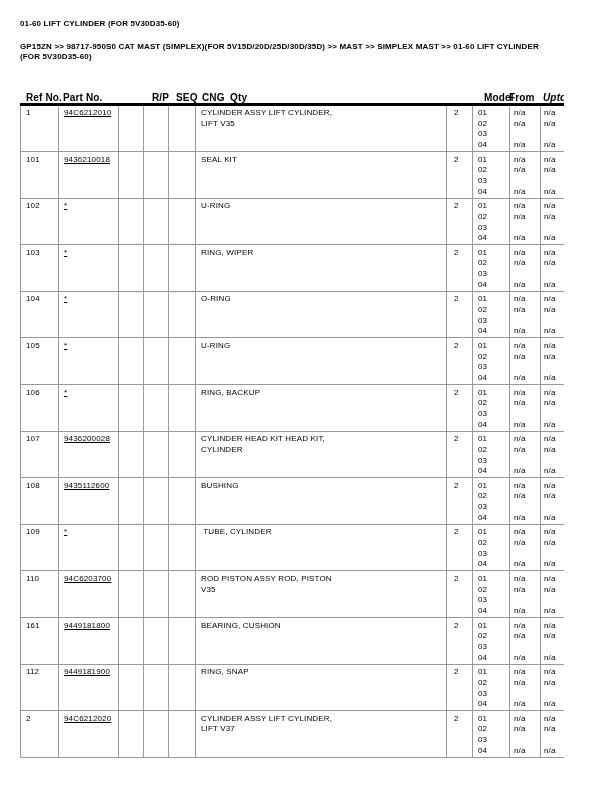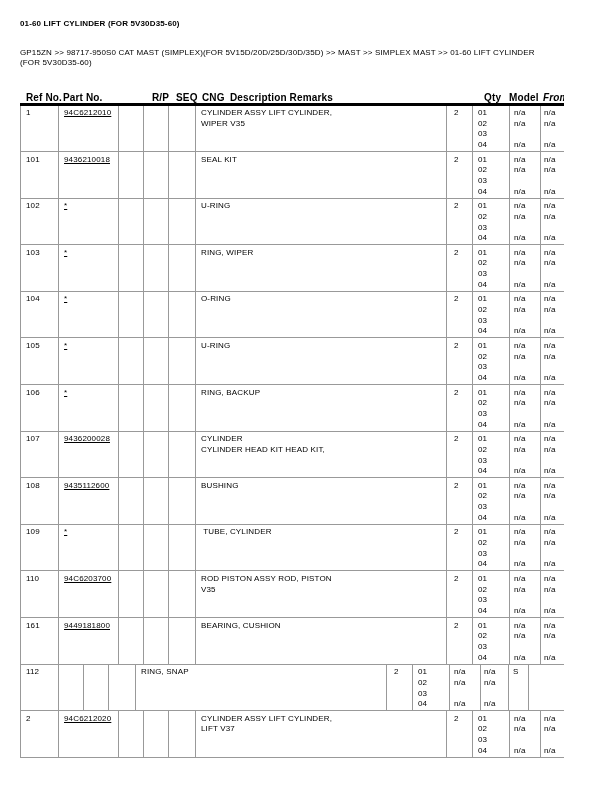--- a/index.html
+++ b/index.html
@@ -17,24 +17,24 @@
     left: 20px;
     top: 19px;
     font-size: 8px;
     font-weight: bold;
     letter-spacing: 0.15px;
     white-space: pre;
   }
   .breadcrumb {
     position: absolute;
     left: 20px;
-    top: 48px;
+    top: 42px;
     width: 560px;
     font-size: 8px;
-    font-weight: normal;
+    font-weight: bold;
     letter-spacing: 0.15px;
     line-height: 10px;
   }
   .breadcrumb .bc-line { white-space: pre; }
 
   
   .col-headers {
     position: absolute;
     left: 20px;
     top: 92px;
@@ -113,41 +113,40 @@
     <div class="bc-line">GP15ZN &gt;&gt; 98717-950S0 CAT MAST (SIMPLEX)(FOR 5V15D/20D/25D/30D/35D) &gt;&gt; MAST &gt;&gt; SIMPLEX MAST &gt;&gt; 01-60 LIFT CYLINDER</div>
     <div class="bc-line">(FOR 5V30D35-60)</div>
   </div>
 
   <div class="col-headers">
     <div class="hcell">Ref No.</div>
     <div class="hcell">Part No.</div>
     <div class="hcell">R/P</div>
     <div class="hcell">SEQ</div>
     <div class="hcell">CNG</div>
-    <div class="hcell">Description Remarks</div>
     <div class="hcell">Qty</div>
     <div class="hcell">Model</div>
     <div class="hcell">From</div>
     <div class="hcell">Upto</div>
     <div class="hcell">M/R</div>
   </div>
 
   <div class="header-rule"></div>
 
   <div class="ptable">
     <div>
         <div class="prow">
     <div class="pcell cell-ref">1</div>
     <div class="pcell cell-part">94C6212010</div>
     <div class="pcell cell-rp"></div>
     <div class="pcell cell-seq"></div>
     <div class="pcell cell-cng"></div>
     <div class="pcell cell-desc">
             <div class="line">CYLINDER ASSY LIFT CYLINDER,</div>
-            <div class="line">WIPER V35</div>
+            <div class="line">LIFT V35</div>
           </div>
     <div class="pcell cell-qty">2</div>
     <div class="pcell cell-model">
             <div class="line">01</div>
             <div class="line">02</div>
             <div class="line">03</div>
             <div class="line">04</div>
           </div>
     <div class="pcell cell-from">
             <div class="line">n/a</div>
@@ -343,22 +342,22 @@
           </div>
     <div class="pcell cell-mr"></div>
   </div>
         <div class="prow">
     <div class="pcell cell-ref">107</div>
     <div class="pcell cell-part">9436200028</div>
     <div class="pcell cell-rp"></div>
     <div class="pcell cell-seq"></div>
     <div class="pcell cell-cng"></div>
     <div class="pcell cell-desc">
+            <div class="line">CYLINDER HEAD KIT HEAD KIT,</div>
             <div class="line">CYLINDER</div>
-            <div class="line">CYLINDER HEAD KIT HEAD KIT,</div>
           </div>
     <div class="pcell cell-qty">2</div>
     <div class="pcell cell-model">
             <div class="line">01</div>
             <div class="line">02</div>
             <div class="line">03</div>
             <div class="line">04</div>
           </div>
     <div class="pcell cell-from">
             <div class="line">n/a</div>
@@ -490,20 +489,21 @@
     <div class="pcell cell-upto">
             <div class="line">n/a</div>
             <div class="line">n/a</div>
             <div class="line">&nbsp;</div>
             <div class="line">n/a</div>
           </div>
     <div class="pcell cell-mr">S</div>
   </div>
         <div class="prow">
     <div class="pcell cell-ref">112</div>
+    <div class="pcell cell-part">9449181900</div>
     <div class="pcell cell-rp"></div>
     <div class="pcell cell-seq"></div>
     <div class="pcell cell-cng"></div>
     <div class="pcell cell-desc">
             <div class="line">RING, SNAP</div>
           </div>
     <div class="pcell cell-qty">2</div>
     <div class="pcell cell-model">
             <div class="line">01</div>
             <div class="line">02</div>

